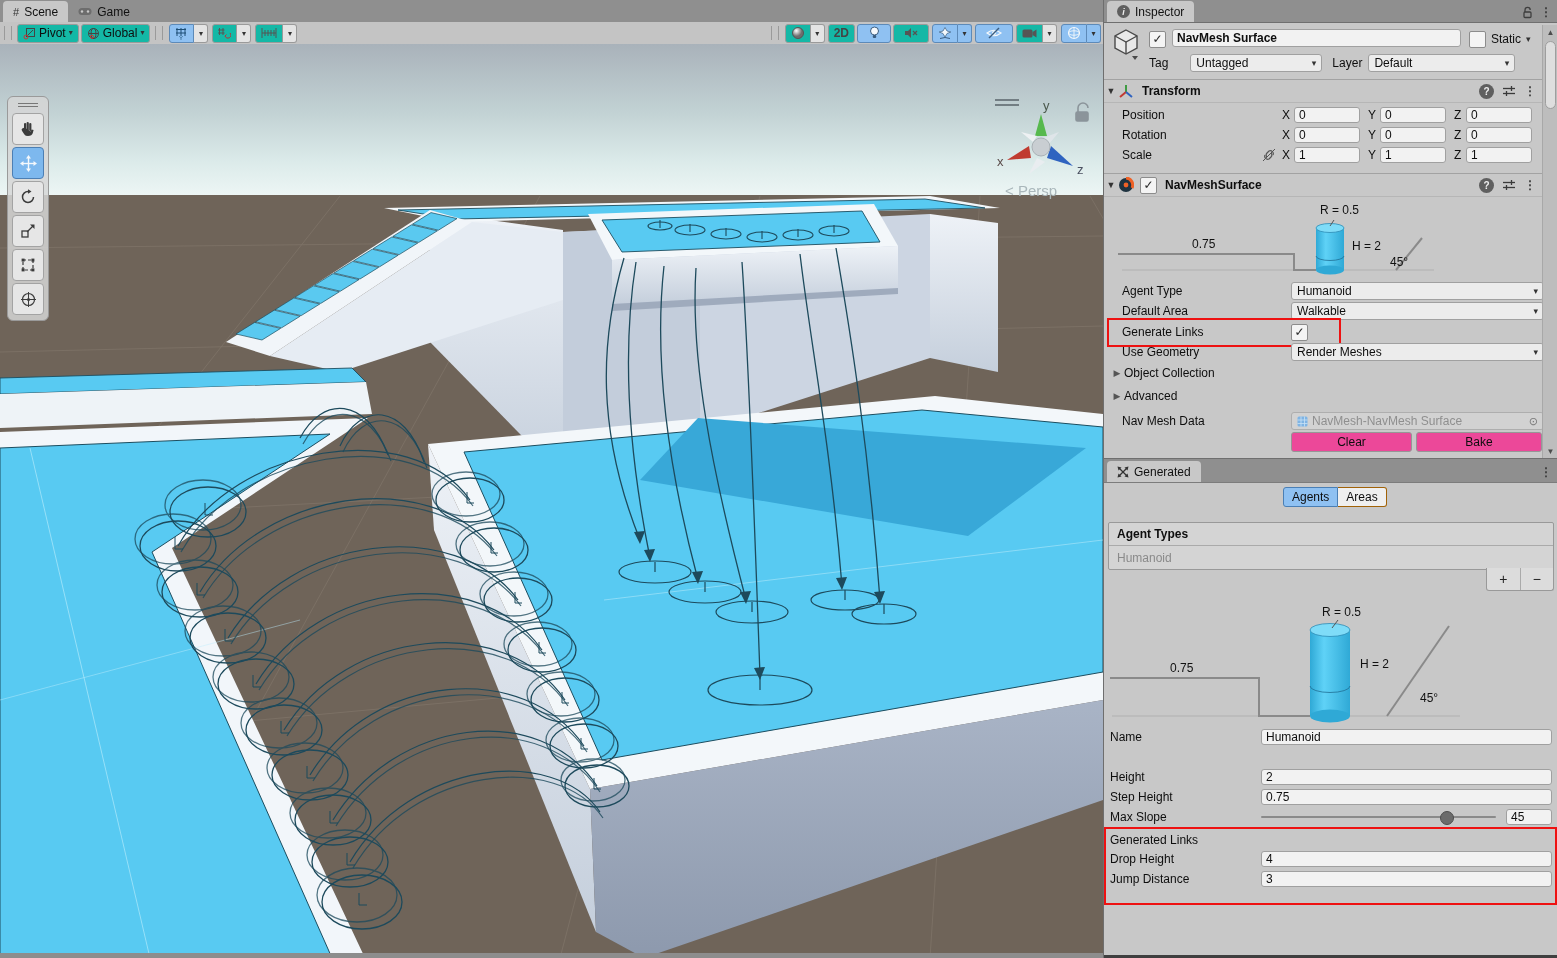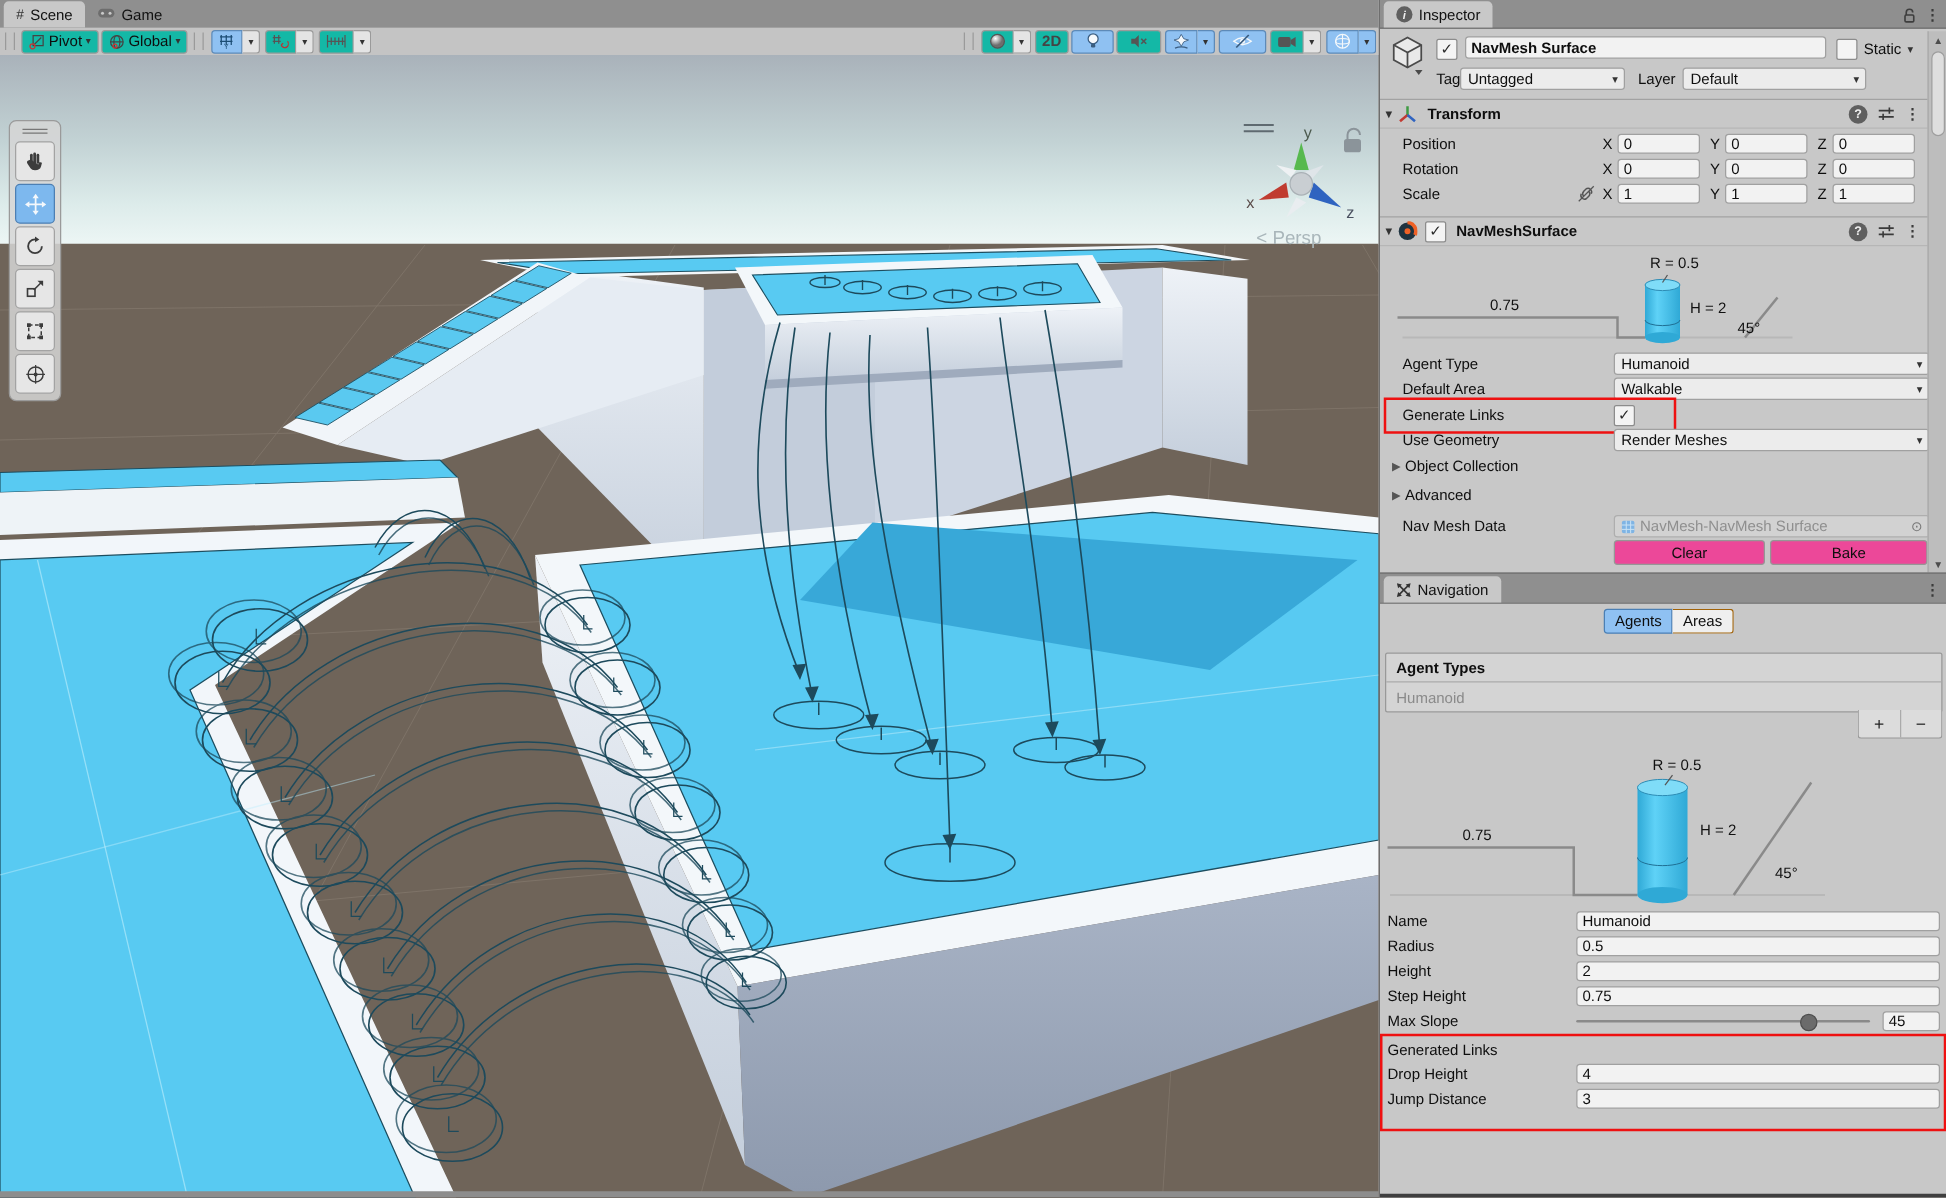--- a/index.html
+++ b/index.html
@@ -546,21 +546,21 @@
         </div>
     </div>
     <input class="fld abs" style="left: 68px; top: 29px; width: 289px; height: 18px; font-weight: bold;" readonly="" value="NavMesh Surface">
     <div class="irow" style="left:365px;top:30px;gap:5px;">
       <div class="chk"></div>
       <span class="lbl">Static</span>
       <span style="font-size:9px;color:#333;">▾</span>
     </div>
     <div class="irow" style="left:45px;top:54px;width:400px;">
       <span class="lbl">Tag</span>
-      <div class="dd" style="margin-left:0;width:132px;">
+      <div class="dd" style="margin-left:22px;width:132px;">
         <span class="txt">Untagged</span>
         <span class="caret">▾</span>
       </div>
       <span class="lbl" style="margin-left:10px;">Layer</span>
       <div class="dd" style="margin-left:6px;width:147px;">
         <span class="txt">Default</span>
         <span class="caret">▾</span>
       </div>
     </div>
 
@@ -734,21 +734,21 @@
               <line x1="2.5" y1="2.5" x2="9.5" y2="9.5"></line>
               <line x1="9.5" y1="2.5" x2="2.5" y2="9.5"></line>
             </g>
             <g fill="#333">
               <polygon points="0.5,0.5 4.5,1.5 1.5,4.5"></polygon>
               <polygon points="11.5,0.5 10.5,4.5 7.5,1.5"></polygon>
               <polygon points="0.5,11.5 1.5,7.5 4.5,10.5"></polygon>
               <polygon points="11.5,11.5 7.5,10.5 10.5,7.5"></polygon>
             </g>
           </svg>
-        <span>Navigation</span>
+        <span>Generated</span>
       </div>
       <div class="bar-right">
         <span class="dots">⋮</span>
       </div>
     </div>
 
     <div class="abs" style="left:179px;top:487px;display:flex;">
       <div class="mode-tab sel" style="border-radius:3px 0 0 3px;">
         <span>Agents</span>
       </div>
@@ -789,24 +789,20 @@
       <text x="218" y="18" font-size="12" fill="#111">R = 0.5</text>
       <text x="256" y="70" font-size="12" fill="#111">H = 2</text>
       <text x="66" y="74" font-size="12" fill="#111">0.75</text>
       <text x="316" y="104" font-size="12" fill="#111">45°</text>
     </svg>
 
     <div class="irow" style="left:6px;top:728px;width:442px;">
       <span class="lbl" style="width:151px;">Name</span>
       <input class="fld" style="flex: 1 1 0%;" readonly="" value="Humanoid">
     </div>
-    <div class="irow" style="left:6px;top:748px;width:442px;">
-      <span class="lbl" style="width:151px;">Radius</span>
-      <input class="fld" style="flex: 1 1 0%;" readonly="" value="0.5">
-    </div>
     <div class="irow" style="left:6px;top:768px;width:442px;">
       <span class="lbl" style="width:151px;">Height</span>
       <input class="fld" style="flex: 1 1 0%;" readonly="" value="2">
     </div>
     <div class="irow" style="left:6px;top:788px;width:442px;">
       <span class="lbl" style="width:151px;">Step Height</span>
       <input class="fld" style="flex: 1 1 0%;" readonly="" value="0.75">
     </div>
     <div class="irow" style="left:6px;top:808px;width:442px;">
       <span class="lbl" style="width:151px;">Max Slope</span>

